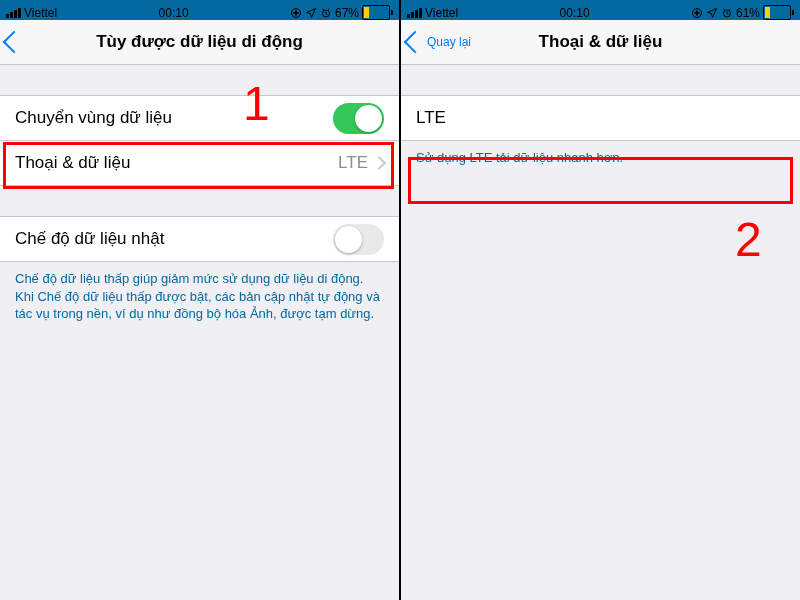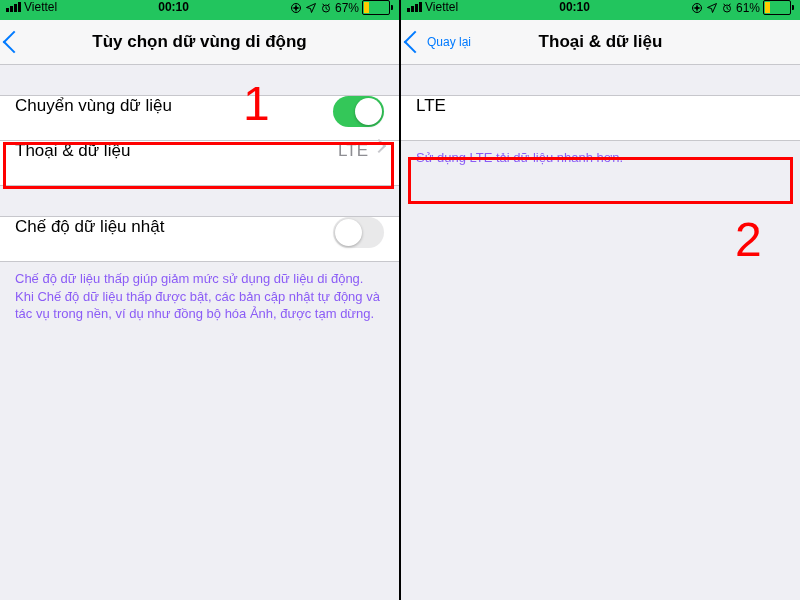--- a/index.html
+++ b/index.html
@@ -1,51 +1,51 @@
 <!DOCTYPE html>
 <html><head>
 <meta charset="utf-8">
 <style>
   html,body{margin:0;padding:0;width:800px;height:600px;background:#e8e8e8;font-family:-apple-system,"Helvetica Neue",Arial,sans-serif;overflow:hidden}
   .stage{position:relative;width:800px;height:600px}
   .phone{position:absolute;top:0;width:399px;height:600px;background:#efeff4;overflow:hidden}
   .phone.left{left:0;border-right:2px solid #000}
   .phone.right{left:401px}
   
-  .status{height:20px;background:#22c55e;display:flex;align-items:flex-start;justify-content:space-between;font-size:12px;padding:0 6px;color:#000}
+  .status{height:20px;background:#0369a1;display:flex;align-items:flex-end;justify-content:space-between;font-size:12px;padding:0 6px;color:#000}
   .sb-left,.sb-right{display:flex;align-items:center;gap:3px}
-  .sb-center{font-weight:700}
+  .sb-center{font-weight:400}
   .sig{display:flex;align-items:flex-end;gap:1px}
   .sig span{display:block;width:3px;background:#000}
   .sig span:nth-child(1){height:4px}.sig span:nth-child(2){height:6px}.sig span:nth-child(3){height:8px}.sig span:nth-child(4){height:10px}
   .batt{display:inline-flex;align-items:center}
   .batt-body{width:24px;height:11px;border:1px solid #000;border-radius:2px;position:relative;display:flex;align-items:center;padding:1px}
   .batt-fill{height:100%;background:#ffcc00}
   .batt-tip{width:2px;height:5px;background:#000;margin-left:1px;border-radius:0 1px 1px 0}
   .ic{width:12px;height:12px;display:inline-flex;align-items:center;justify-content:center}
   
   .nav{height:44px;background:#f7f7f8;border-bottom:1px solid #c7c7cc;display:flex;align-items:center;position:relative}
   .nav-title{position:absolute;left:0;right:0;text-align:center;font-size:17px;font-weight:600;color:#000;pointer-events:none}
   .nav-back{display:flex;align-items:center;color:#007aff;font-size:12px;padding-left:6px;z-index:1}
   .chev{width:14px;height:14px;border-left:2.5px solid #007aff;border-bottom:2.5px solid #007aff;transform:rotate(45deg);margin-right:4px}
   
   .content{padding:0;background:#efeff4}
   .group{margin-top:30px}
-  .cell{background:#fff;border-top:0.5px solid #c7c7cc;border-bottom:0.5px solid #c7c7cc;min-height:44px;display:flex;align-items:flex-start;padding:0 15px;font-size:17px;color:#000;position:relative}
+  .cell{background:#fff;border-top:0.5px solid #c7c7cc;border-bottom:0.5px solid #c7c7cc;min-height:44px;display:flex;align-items:center;padding:0 15px;font-size:17px;color:#000;position:relative}
   .cell + .cell{border-top:none}
   .cell-label{flex:1}
   .cell-value{color:#8e8e93;margin-right:6px}
   .cell-chev{width:8px;height:8px;border-top:2px solid #c7c7cc;border-right:2px solid #c7c7cc;transform:rotate(45deg)}
   .switch{width:51px;height:31px;border-radius:16px;position:relative;flex-shrink:0}
   .switch.on{background:#34c759}
   .switch.off{background:#e9e9ea}
   .knob{position:absolute;width:27px;height:27px;background:#fff;border-radius:50%;top:2px;box-shadow:0 1px 3px rgba(0,0,0,.3)}
   .switch.on .knob{right:2px}
   .switch.off .knob{left:2px}
-  .footer-text{font-size:13px;color:#8b5cf6;padding:8px 15px 0 15px;line-height:1.35}
+  .footer-text{font-size:13px;color:#0369a1;padding:8px 15px 0 15px;line-height:1.35}
   .check{color:#007aff;font-size:20px;font-weight:600}
   
   .redbox{position:absolute;border:3px solid #ff0000;box-sizing:border-box;pointer-events:none}
   .rednum{position:absolute;color:#ff0000;font-size:48px;font-weight:400;font-family:Arial,sans-serif;pointer-events:none}
 </style>
 </head>
 <body>
 
 <div class="stage">
 
@@ -86,21 +86,21 @@
             </span>
             <span class="batt-tip"></span>
           </span>
       </div>
     </div>
     <div class="nav">
       <div class="nav-back">
         <span class="chev"></span>
         <span></span>
       </div>
-      <div class="nav-title">Tùy chọn dữ vùng di động</div>
+      <div class="nav-title">Tùy được dữ liệu di động</div>
     </div>
     <div class="content">
       <div class="group">
         <div class="cell">
           <span class="cell-label">Chuyển vùng dữ liệu</span>
           <span class="switch on">
               <span class="knob"></span>
             </span>
         </div>
         <div class="cell">

